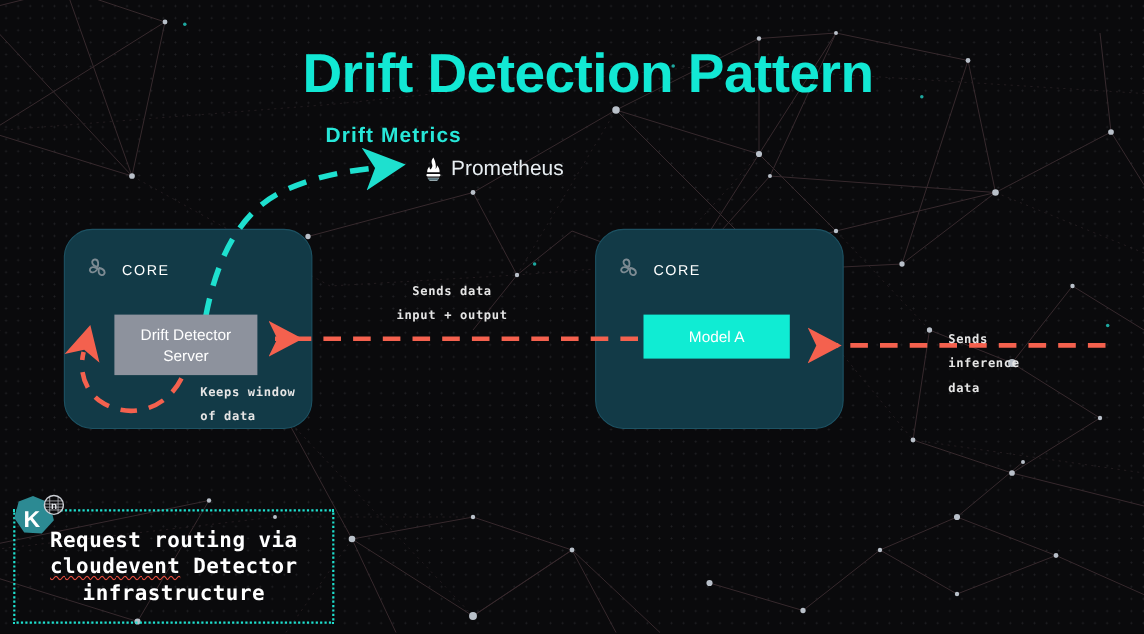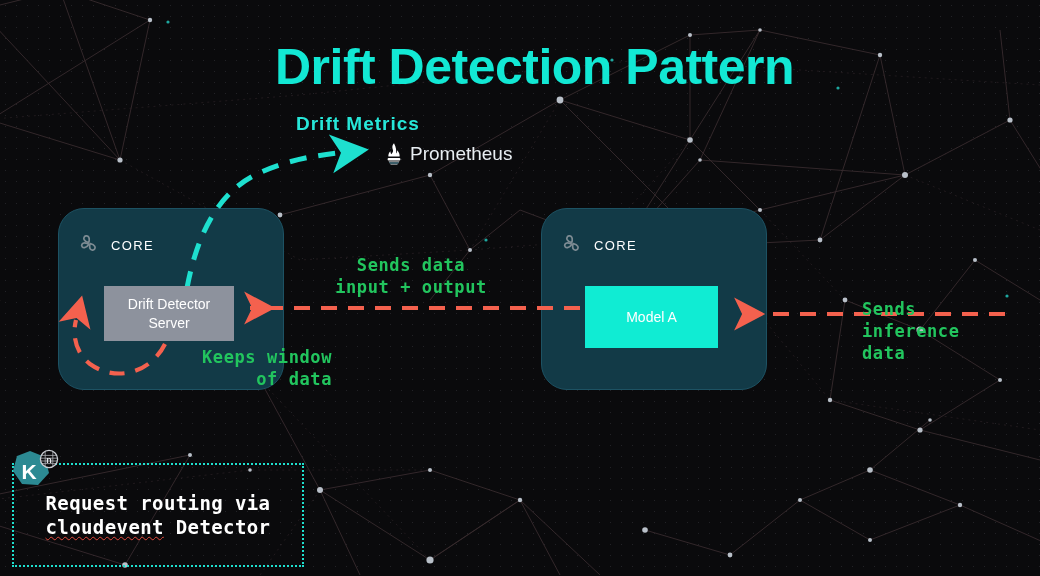--- a/index.html
+++ b/index.html
@@ -118,44 +118,44 @@
     justify-content: center;
     font-family: "Liberation Sans", sans-serif;
     white-space: pre-line;
   }
 
   #model-a-box {
     position: absolute;
     left: 585px;
     top: 286px;
     width: 133px;
-    height: 62px;
+    height: 40px;
     background: #10ecd3;
     color: #ffffff;
     font-size: 14px;
     display: flex;
     align-items: center;
     justify-content: center;
     font-family: "Liberation Sans", sans-serif;
   }
 
   
   .conn-label {
     position: absolute;
-    color: #22c55e;
+    color: #e5e5e5;
     font-family: "DejaVu Sans Mono", monospace;
-    font-size: 17px;
+    font-size: 11px;
     font-weight: bold;
     line-height: 22px;
     letter-spacing: 0.6px;
     white-space: pre-line;
   }
   #label-sends-data   { left: 328px; top: 254px; width: 166px; text-align: center; }
   #label-sends-inf    { left: 862px; top: 298px; width: 112px; text-align: left; }
-  #label-keeps-window { left: 182px; top: 346px; width: 150px; text-align: right; }
+  #label-keeps-window { left: 182px; top: 346px; width: 150px; text-align: left; }
 
   
   #knative-callout {
     position: absolute;
     left: 12px;
     top: 463px;
     width: 292px;
     height: 104px;
     border: 2.5px dotted #1ee0cf;
     display: flex;
@@ -359,20 +359,21 @@
   <div id="label-sends-inf" class="conn-label">Sends
 inference
 data</div>
   <div id="label-keeps-window" class="conn-label">Keeps window
 of data</div>
 
   <div id="knative-callout">
     <div id="knative-text">
       <span>Request routing via</span><br>
       <span class="misspelled">cloudevent</span><span> Detector</span><br>
+      <span>infrastructure</span>
     </div>
   </div>
 
   <svg id="knative-logo" viewBox="0 0 52 48">
     <polygon points="21,2 36,8 40,24 29,36 13,35 4,22 8,7" fill="#2c8a93"></polygon>
     <text x="20" y="30" font-family="&quot;Liberation Sans&quot;, sans-serif" font-size="21" font-weight="bold" fill="#ffffff" text-anchor="middle">K</text>
     <circle cx="40" cy="10" r="8.6" fill="#0a0a0c" stroke="#c9ccd2" stroke-width="1.3"></circle>
     <g stroke="#c9ccd2" stroke-width="0.8" opacity="0.85">
       <line x1="32.2" y1="6.4" x2="47.8" y2="6.4"></line>
       <line x1="31.6" y1="9.2" x2="48.4" y2="9.2"></line>

